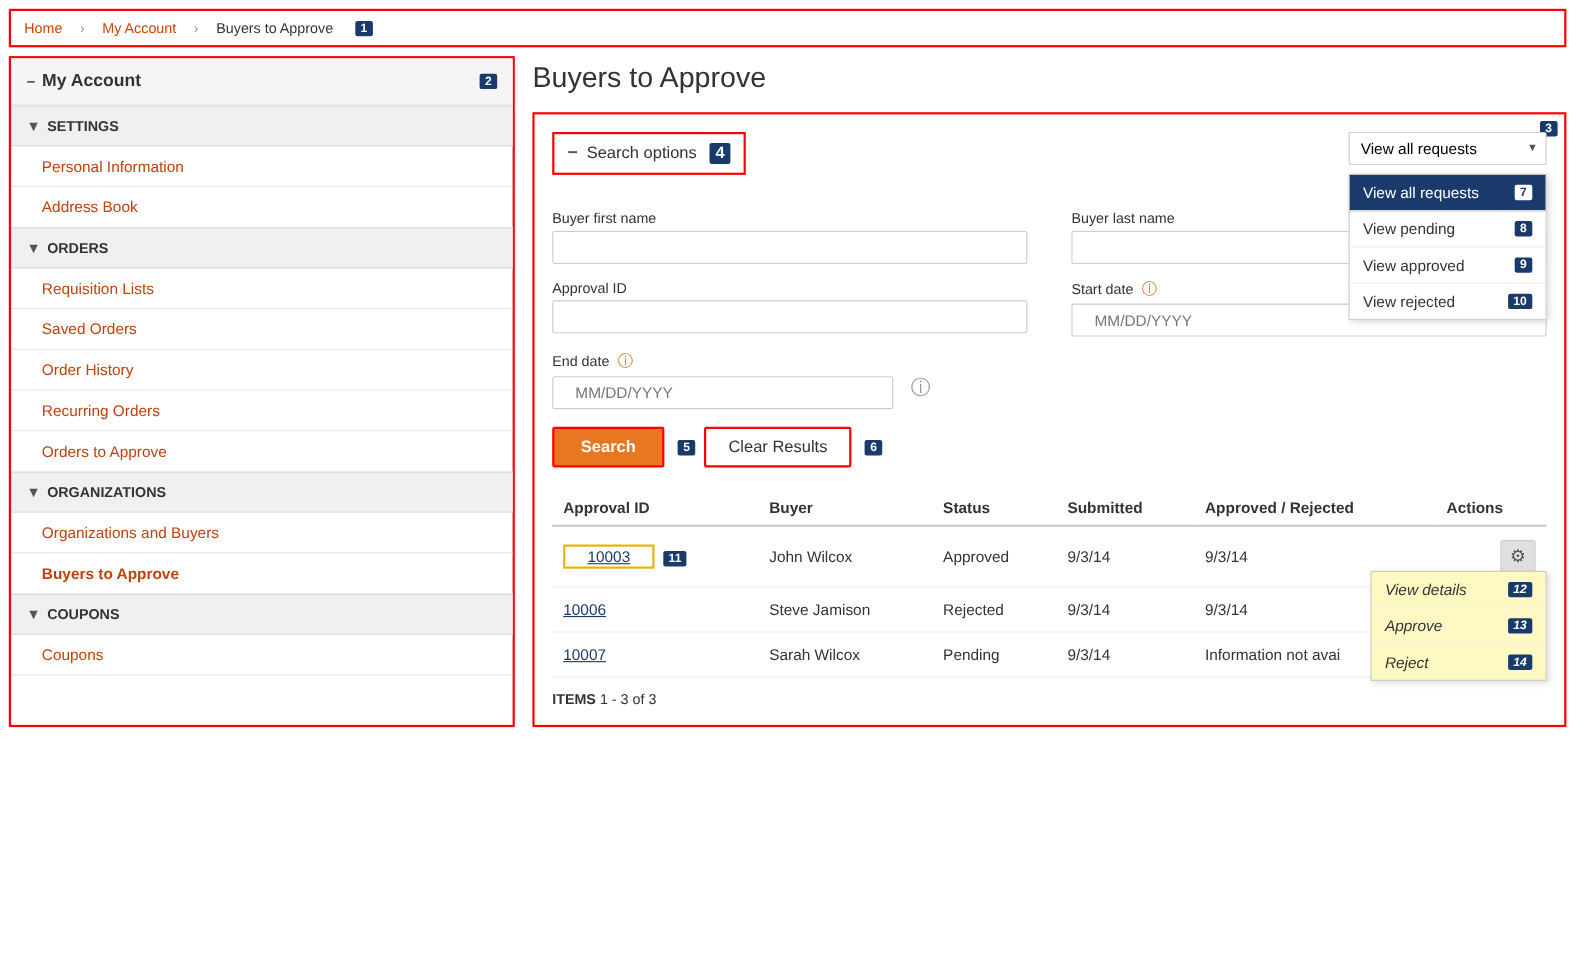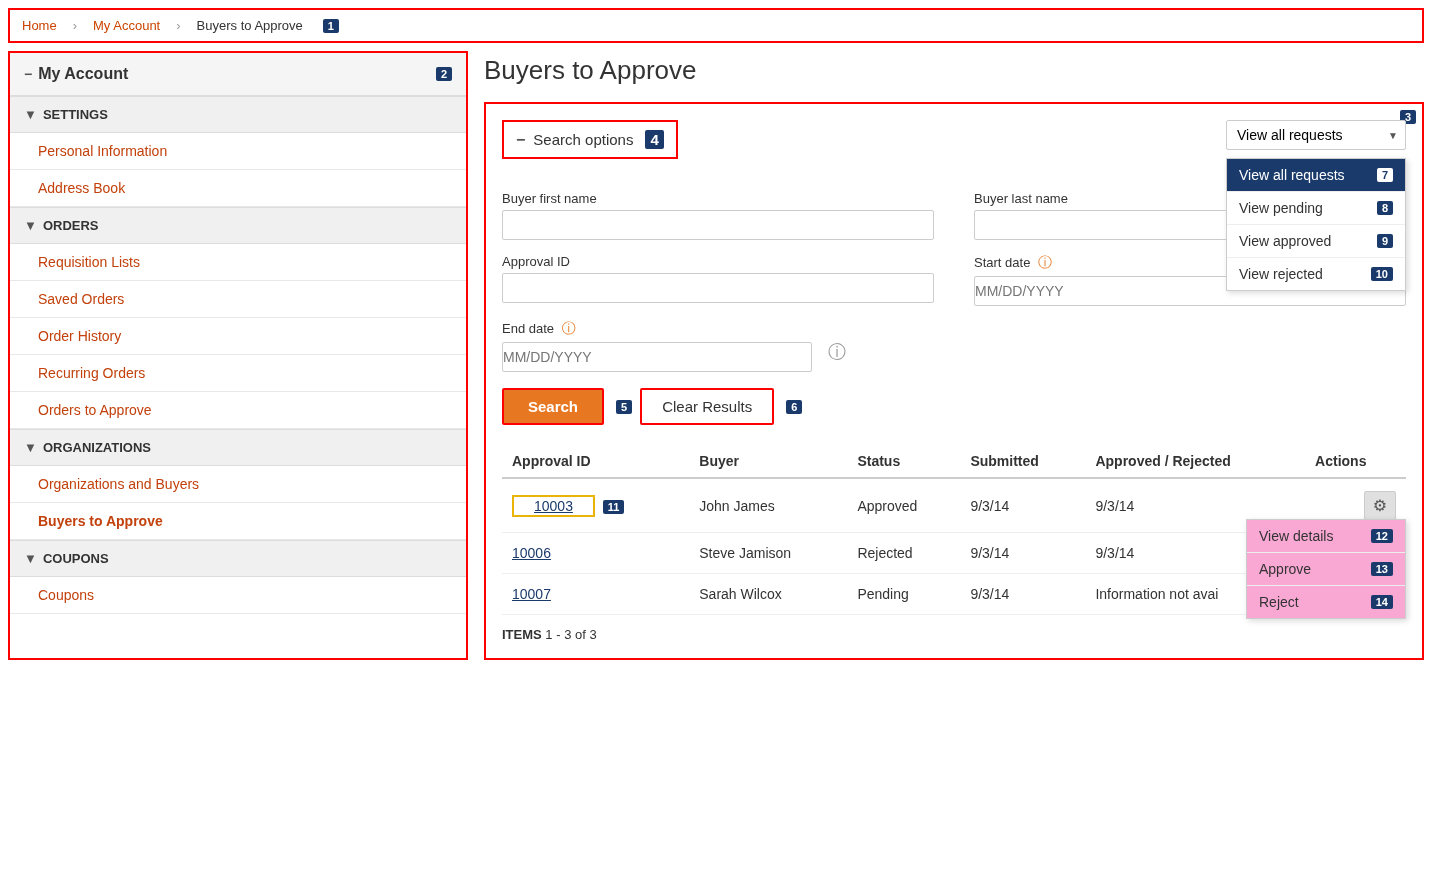--- a/index.html
+++ b/index.html
@@ -129,21 +129,21 @@
     }
     .dropdown-menu .dropdown-item:last-child { border-bottom: none; align-items: center; }
     .dropdown-menu .dropdown-item.active { background: #1a3a6b; color: #fff; }
     .dropdown-menu .dropdown-item.active .badge { background: #fff; color: #1a3a6b; }
 
     
     .form-row { display: flex; gap: 40px; margin-bottom: 14px; }
     .form-group { flex: 1; }
     .form-group label { display: block; font-size: 13px; color: #333; margin-bottom: 4px; }
     .form-group input {
-      width: 100%; border: 1px solid #ccc; padding: 6px 0;
+      width: 100%; border: 1px solid #ccc; padding: 6px 20px;
       font-size: 14px; border-radius: 2px;
     }
     .form-group .info-icon { color: #e87722; font-size: 14px; margin-left: 4px; }
 
     .form-row-single { display: flex; gap: 16px; margin-bottom: 16px; align-items: flex-end; }
     .form-row-single .form-group { max-width: 310px; }
 
     
     .btn-search {
       background: #e87722; color: #fff; border: 2px solid red;
@@ -174,25 +174,26 @@
     .gear-btn {
       background: #e0e0e0; border: 1px solid #ccc; padding: 4px 8px;
       cursor: pointer; border-radius: 2px;
     }
     .gear-icon { font-size: 16px; color: #555; }
 
     
     .actions-dropdown {
       position: absolute;
       right: 0; top: 40px;
-      background: #f9a8d4;
+      background: #fef9c3;
       border: 1px solid #ccc;
       box-shadow: 2px 2px 6px rgba(0,0,0,0.15);
       min-width: 160px;
       z-index: 100;
+      font-style: italic;
     }
     .actions-dropdown .action-item {
       padding: 8px 12px;
       cursor: pointer;
       display: flex; align-items: center; justify-content: space-between;
       border-bottom: 1px solid #eee;
       font-size: 14px;
     }
     .actions-dropdown .action-item:last-child { border-bottom: none; }
 
@@ -356,21 +357,21 @@
               <th style="text-align:left;">Actions</th>
             </tr>
           </thead>
           <tbody>
 
             <tr>
               <td>
                 <span class="link bordered">10003</span>
                 <span class="badge">11</span>
               </td>
-              <td>John James</td>
+              <td>John Wilcox</td>
               <td>Approved</td>
               <td>9/3/14</td>
               <td>9/3/14</td>
               <td class="actions-cell">
                 <button class="gear-btn">
                   <span class="gear-icon">⚙</span>
                 </button>
                 <div class="actions-dropdown">
                   <div class="action-item">
                     <span>View details</span>

